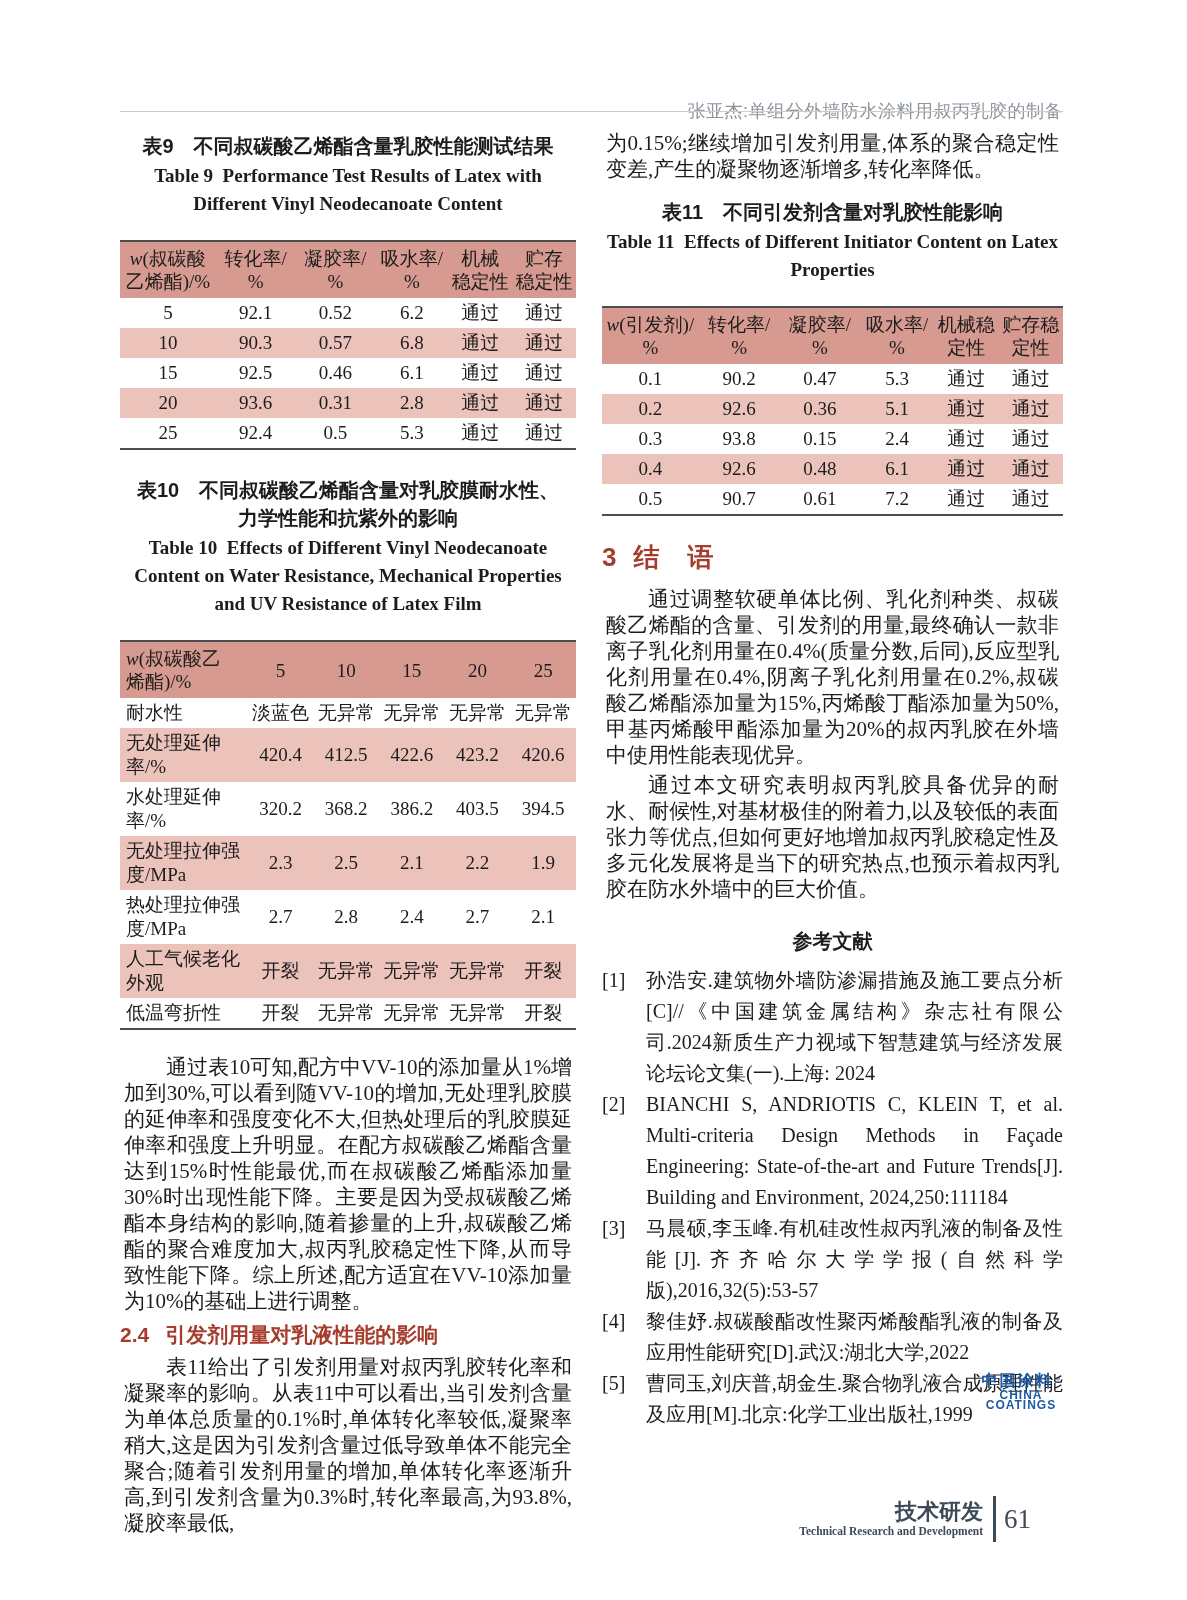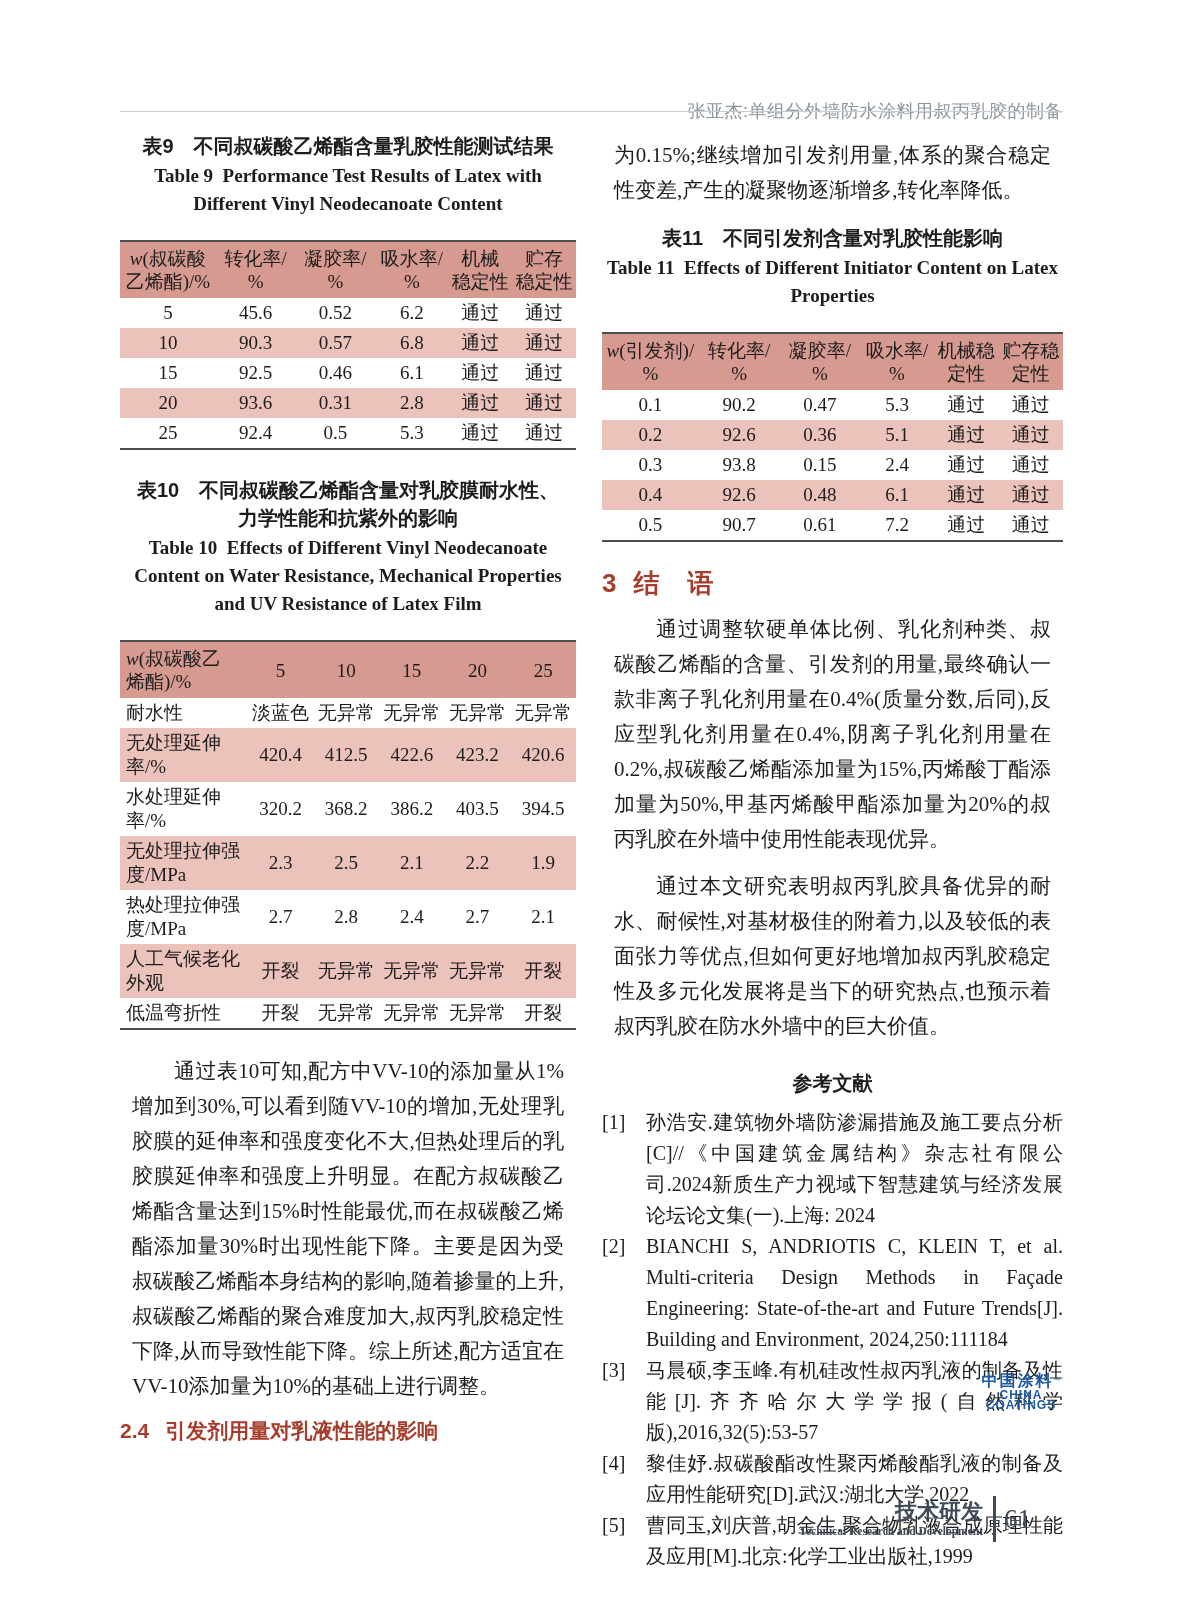--- a/index.html
+++ b/index.html
@@ -40,21 +40,21 @@
   table.dtable i { font-style:italic; }
 
   table.cols6 th:nth-child(1){width:21%;} table.cols6 th:nth-child(2){width:17.5%;}
   table.cols6 th:nth-child(3){width:17.5%;} table.cols6 th:nth-child(4){width:16%;text-align:center;}
   table.cols6 th:nth-child(5){width:14%;} table.cols6 th:nth-child(6){width:14%;}
 
   table.rowlabel th:nth-child(1){width:28%; text-align:left; padding-left:6px;}
   table.rowlabel th:nth-child(n+2){width:14.4%;}
   table.rowlabel tbody td:first-child { text-align:left; padding-left:6px; }
 
-  .para { margin:12px; font-size:21px; line-height:35px; text-align:justify; }
+  .para { margin:4px; font-size:21px; line-height:26px; text-align:justify; }
   .indent { text-indent:2em; }
   .pt { margin-top:24px; }
 
   .sec-head {
     font-family:"Liberation Sans","DejaVu Sans",sans-serif; font-weight:bold;
     color:#a63c2b;
   }
   .sec-head .num { margin-right:16px; }
   .sec-sm { font-size:21px; line-height:30px; margin:6px 0 4px; }
   .sec-lg { font-size:26px; line-height:34px; margin:24px 0 12px; letter-spacing:1px; }
@@ -106,21 +106,21 @@
 %</th>
             <th>机械
 稳定性</th>
             <th>贮存
 稳定性</th>
           </tr>
         </thead>
       <tbody>
           <tr>
             <td>5</td>
-            <td>45.6</td>
+            <td>92.1</td>
             <td>0.52</td>
             <td>6.2</td>
             <td>通过</td>
             <td>通过</td>
           </tr>
           <tr>
             <td>10</td>
             <td>90.3</td>
             <td>0.57</td>
             <td>6.8</td>
@@ -225,20 +225,21 @@
             <td>无异常</td>
             <td>开裂</td>
           </tr>
         </tbody>
     </table>
 
     <p class="para indent pt">通过表10可知,配方中VV-10的添加量从1%增加到30%,可以看到随VV-10的增加,无处理乳胶膜的延伸率和强度变化不大,但热处理后的乳胶膜延伸率和强度上升明显。在配方叔碳酸乙烯酯含量达到15%时性能最优,而在叔碳酸乙烯酯添加量30%时出现性能下降。主要是因为受叔碳酸乙烯酯本身结构的影响,随着掺量的上升,叔碳酸乙烯酯的聚合难度加大,叔丙乳胶稳定性下降,从而导致性能下降。综上所述,配方适宜在VV-10添加量为10%的基础上进行调整。</p>
     <div class="sec-head sec-sm">
       <span class="num">2.4</span><span>引发剂用量对乳液性能的影响</span>
     </div>
+    <p class="para indent">表11给出了引发剂用量对叔丙乳胶转化率和凝聚率的影响。从表11中可以看出,当引发剂含量为单体总质量的0.1%时,单体转化率较低,凝聚率稍大,这是因为引发剂含量过低导致单体不能完全聚合;随着引发剂用量的增加,单体转化率逐渐升高,到引发剂含量为0.3%时,转化率最高,为93.8%,凝胶率最低,</p>
   </div>
 
   <div class="col col-right">
     <p class="para">为0.15%;继续增加引发剂用量,体系的聚合稳定性变差,产生的凝聚物逐渐增多,转化率降低。</p>
 
     <div class="cap-cn mt2">表11　不同引发剂含量对乳胶性能影响</div>
     <div class="cap-en">Table 11 Effects of Different Initiator Content on Latex Properties</div>
     <table class="dtable cols6">
       <thead>
           <tr>

